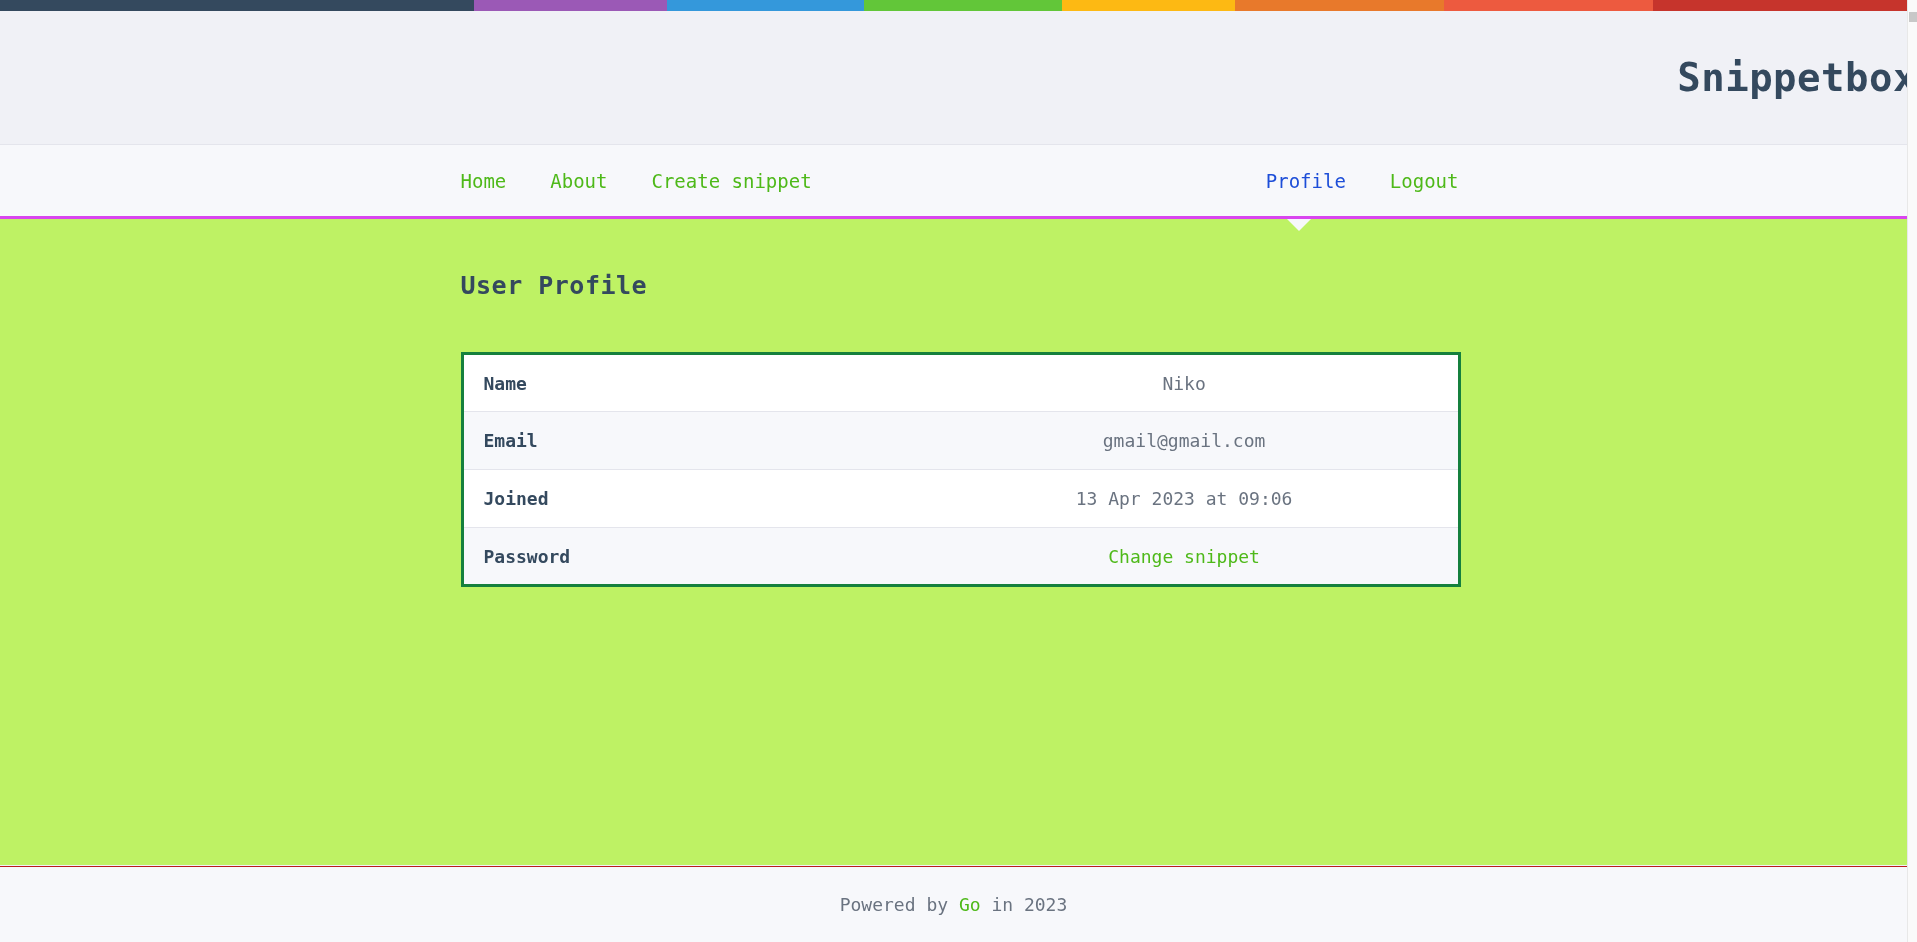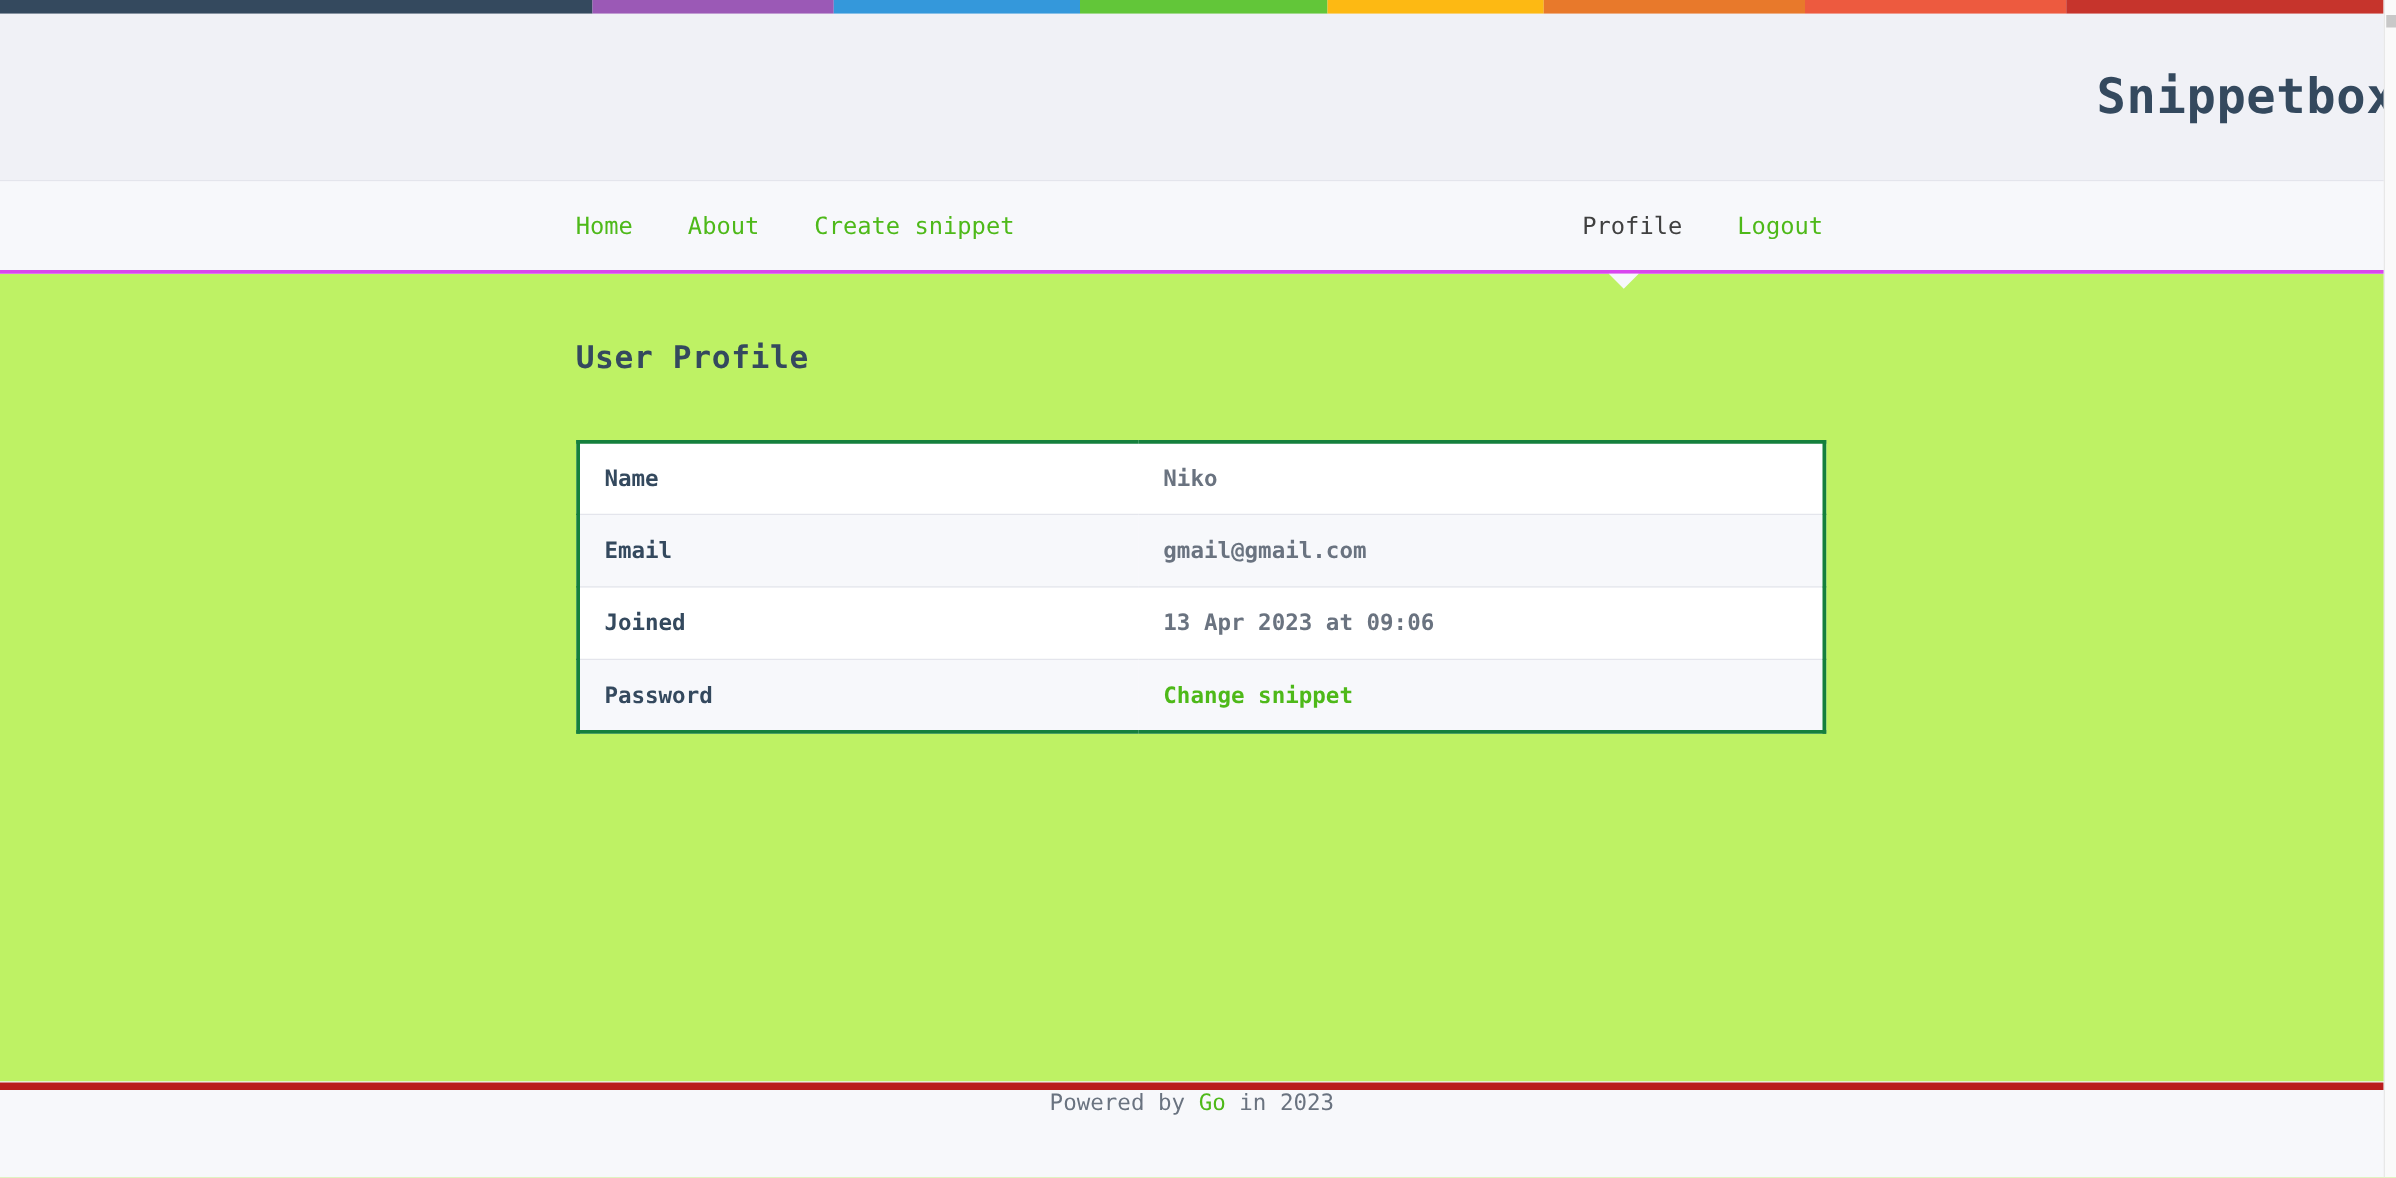--- a/index.html
+++ b/index.html
@@ -61,21 +61,21 @@
   }
   .nav-left, .nav-right { display: flex; align-items: center; }
   .nav-left a { margin-right: 44px; }
   .nav-right a { margin-left: 44px; }
   .site-nav a {
     color: #4eb919;
     text-decoration: none;
     font-size: 19px;
   }
   .site-nav a.live {
-    color: #404040;
+    color: #1d4ed8;
   }
   .nav-pointer {
     position: absolute;
     left: 1299px;
     top: 74px;
     width: 0;
     height: 0;
     margin-left: -12px;
     border-left: 12px solid transparent;
     border-right: 12px solid transparent;
@@ -120,39 +120,40 @@
     height: 58px;
     vertical-align: middle;
   }
   .profile-table th {
     text-align: left;
     font-weight: bold;
     color: #34495e;
     width: 45%;
   }
   .profile-table td {
-    text-align: left;
-    font-weight: bold;
+    text-align: center;
+    font-weight: normal;
     color: #6a7380;
   }
   .profile-table td a {
     color: #4eb919;
     text-decoration: none;
   }
 
   
   footer {
     position: absolute;
     left: 0;
     top: 866px;
     width: 1907px;
     height: 76px;
     background: #f7f8fb;
-    border-top: 6px solid #b91c1c;
-    display: flex;
+    border-top: 1px solid #b91c1c;
+    display: flex;
+    align-items: center;
     justify-content: center;
     font-size: 18px;
     color: #6a7380;
   }
   footer a {
     color: #4eb919;
     text-decoration: none;
   }
   footer .sp { white-space: pre; }
 

